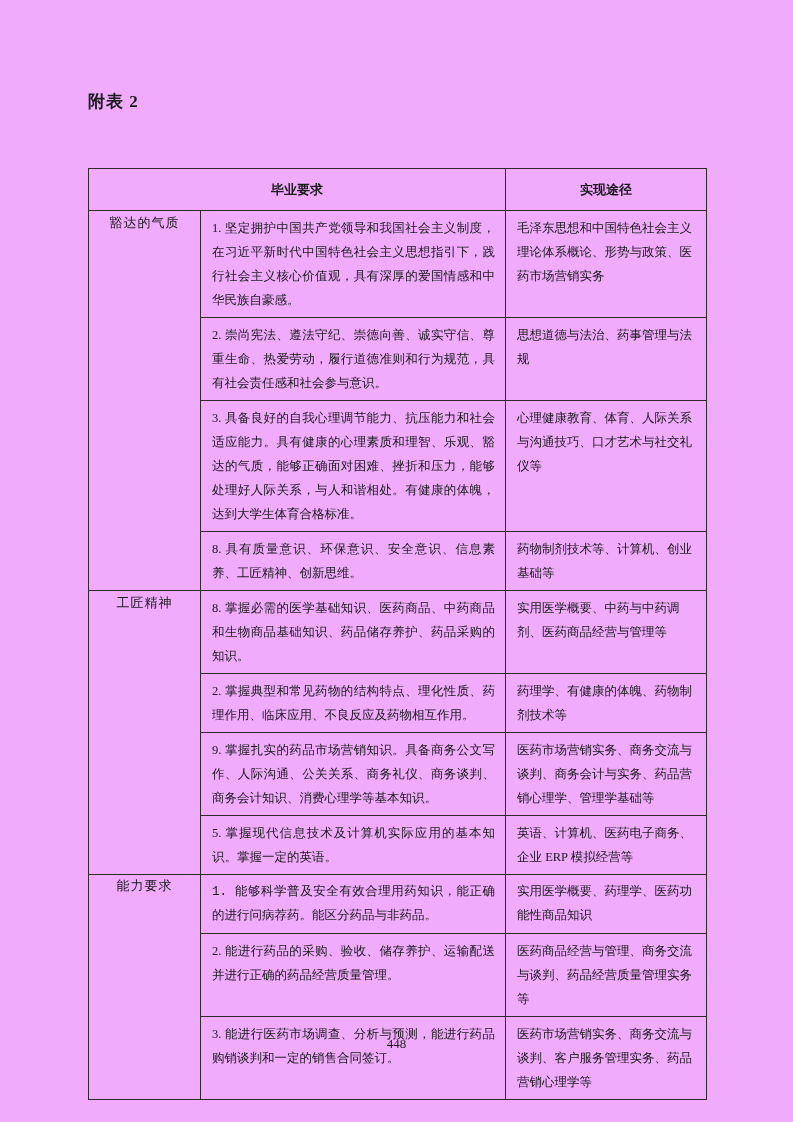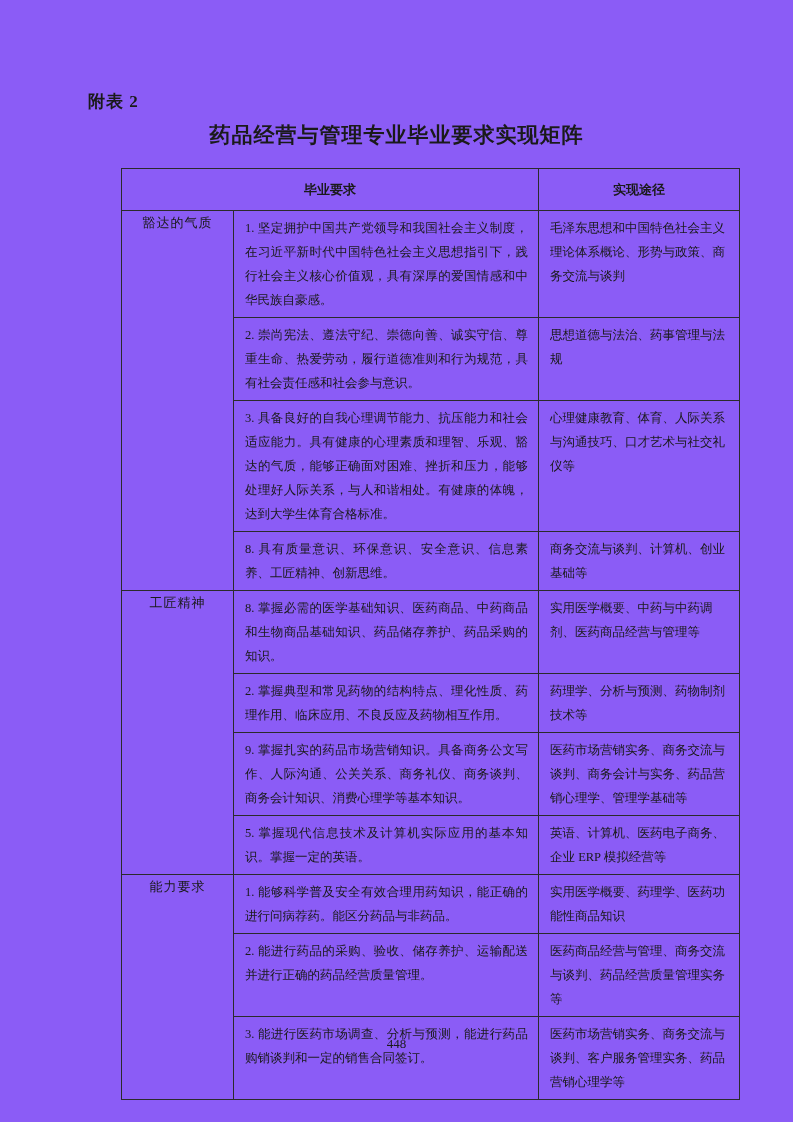--- a/index.html
+++ b/index.html
@@ -6,21 +6,21 @@
   html, body { background: #ffffff; }
   body {
     font-family: "Liberation Serif", "DejaVu Serif", serif;
     color: #1a1a1a;
   }
   .page {
     position: relative;
     width: 793px;
     height: 1122px;
     margin: 0 auto;
-    background: #8b5cf6;
+    background: #f0abfc;
     overflow: hidden;
   }
   .appendix-label {
     position: absolute;
     left: 88px;
     top: 90px;
     font-size: 17px;
     font-weight: bold;
     letter-spacing: 1px;
   }
@@ -36,21 +36,20 @@
   }
   table.matrix {
     position: absolute;
     left: 88px;
     top: 168px;
     width: 618px;
     border-collapse: collapse;
     table-layout: fixed;
     font-size: 12.5px;
     line-height: 24px;
-    margin-left: 33px;
   }
   table.matrix td, table.matrix th {
     border: 1px solid #2b2b2b;
     vertical-align: top;
     font-weight: normal;
   }
   table.matrix tr.header-row th {
     text-align: center;
     vertical-align: middle;
     font-weight: bold;
@@ -80,72 +79,71 @@
     font-size: 13px;
   }
 </style>
 </head>
 <body>
 
 <div class="page">
 
   <div class="appendix-label">附表 2</div>
 
-  <div class="doc-title">药品经营与管理专业毕业要求实现矩阵</div>
 
   <table class="matrix">
     <colgroup>
       <col style="width:112px">
       <col style="width:305px">
       <col style="width:201px">
     </colgroup>
 
     <tbody>
         <tr class="header-row">
       <th colspan="2">毕业要求</th>
       <th>实现途径</th>
     </tr>
 
     <tr style="height:78px;">
       <td class="category-cell" rowspan="4">豁达的气质</td>
       <td class="req-cell">1. 坚定拥护中国共产党领导和我国社会主义制度，在习近平新时代中国特色社会主义思想指引下，践行社会主义核心价值观，具有深厚的爱国情感和中华民族自豪感。</td>
-      <td class="path-cell">毛泽东思想和中国特色社会主义理论体系概论、形势与政策、商务交流与谈判</td>
+      <td class="path-cell">毛泽东思想和中国特色社会主义理论体系概论、形势与政策、医药市场营销实务</td>
     </tr>
     <tr style="height:70px;">
       <td class="req-cell">2. 崇尚宪法、遵法守纪、崇德向善、诚实守信、尊重生命、热爱劳动，履行道德准则和行为规范，具有社会责任感和社会参与意识。</td>
       <td class="path-cell">思想道德与法治、药事管理与法规</td>
     </tr>
     <tr style="height:110px;">
       <td class="req-cell">3. 具备良好的自我心理调节能力、抗压能力和社会适应能力。具有健康的心理素质和理智、乐观、豁达的气质，能够正确面对困难、挫折和压力，能够处理好人际关系，与人和谐相处。有健康的体魄，达到大学生体育合格标准。</td>
       <td class="path-cell">心理健康教育、体育、人际关系与沟通技巧、口才艺术与社交礼仪等</td>
     </tr>
     <tr style="height:58px;">
       <td class="req-cell">8. 具有质量意识、环保意识、安全意识、信息素养、工匠精神、创新思维。</td>
-      <td class="path-cell">商务交流与谈判、计算机、创业基础等</td>
+      <td class="path-cell">药物制剂技术等、计算机、创业基础等</td>
     </tr>
 
     <tr style="height:64px;">
       <td class="category-cell" rowspan="4">工匠精神</td>
       <td class="req-cell">8. 掌握必需的医学基础知识、医药商品、中药商品和生物商品基础知识、药品储存养护、药品采购的知识。</td>
       <td class="path-cell">实用医学概要、中药与中药调剂、医药商品经营与管理等</td>
     </tr>
     <tr style="height:58px;">
       <td class="req-cell">2. 掌握典型和常见药物的结构特点、理化性质、药理作用、临床应用、不良反应及药物相互作用。</td>
-      <td class="path-cell">药理学、分析与预测、药物制剂技术等</td>
+      <td class="path-cell">药理学、有健康的体魄、药物制剂技术等</td>
     </tr>
     <tr style="height:72px;">
       <td class="req-cell">9. 掌握扎实的药品市场营销知识。具备商务公文写作、人际沟通、公关关系、商务礼仪、商务谈判、商务会计知识、消费心理学等基本知识。</td>
       <td class="path-cell">医药市场营销实务、商务交流与谈判、商务会计与实务、药品营销心理学、管理学基础等</td>
     </tr>
     <tr style="height:52px;">
       <td class="req-cell">5. 掌握现代信息技术及计算机实际应用的基本知识。掌握一定的英语。</td>
       <td class="path-cell">英语、计算机、医药电子商务、企业 ERP 模拟经营等</td>
     </tr>
 
-    <tr style="height:58px;">
+    <tr style="height:58px;font-family:Liberation Mono, monospace;">
       <td class="category-cell" rowspan="3">能力要求</td>
       <td class="req-cell">1. 能够科学普及安全有效合理用药知识，能正确的进行问病荐药。能区分药品与非药品。</td>
       <td class="path-cell">实用医学概要、药理学、医药功能性商品知识</td>
     </tr>
     <tr style="height:60px;">
       <td class="req-cell">2. 能进行药品的采购、验收、储存养护、运输配送并进行正确的药品经营质量管理。</td>
       <td class="path-cell">医药商品经营与管理、商务交流与谈判、药品经营质量管理实务等</td>
     </tr>
     <tr style="height:80px;">
       <td class="req-cell">3. 能进行医药市场调查、分析与预测，能进行药品购销谈判和一定的销售合同签订。</td>

